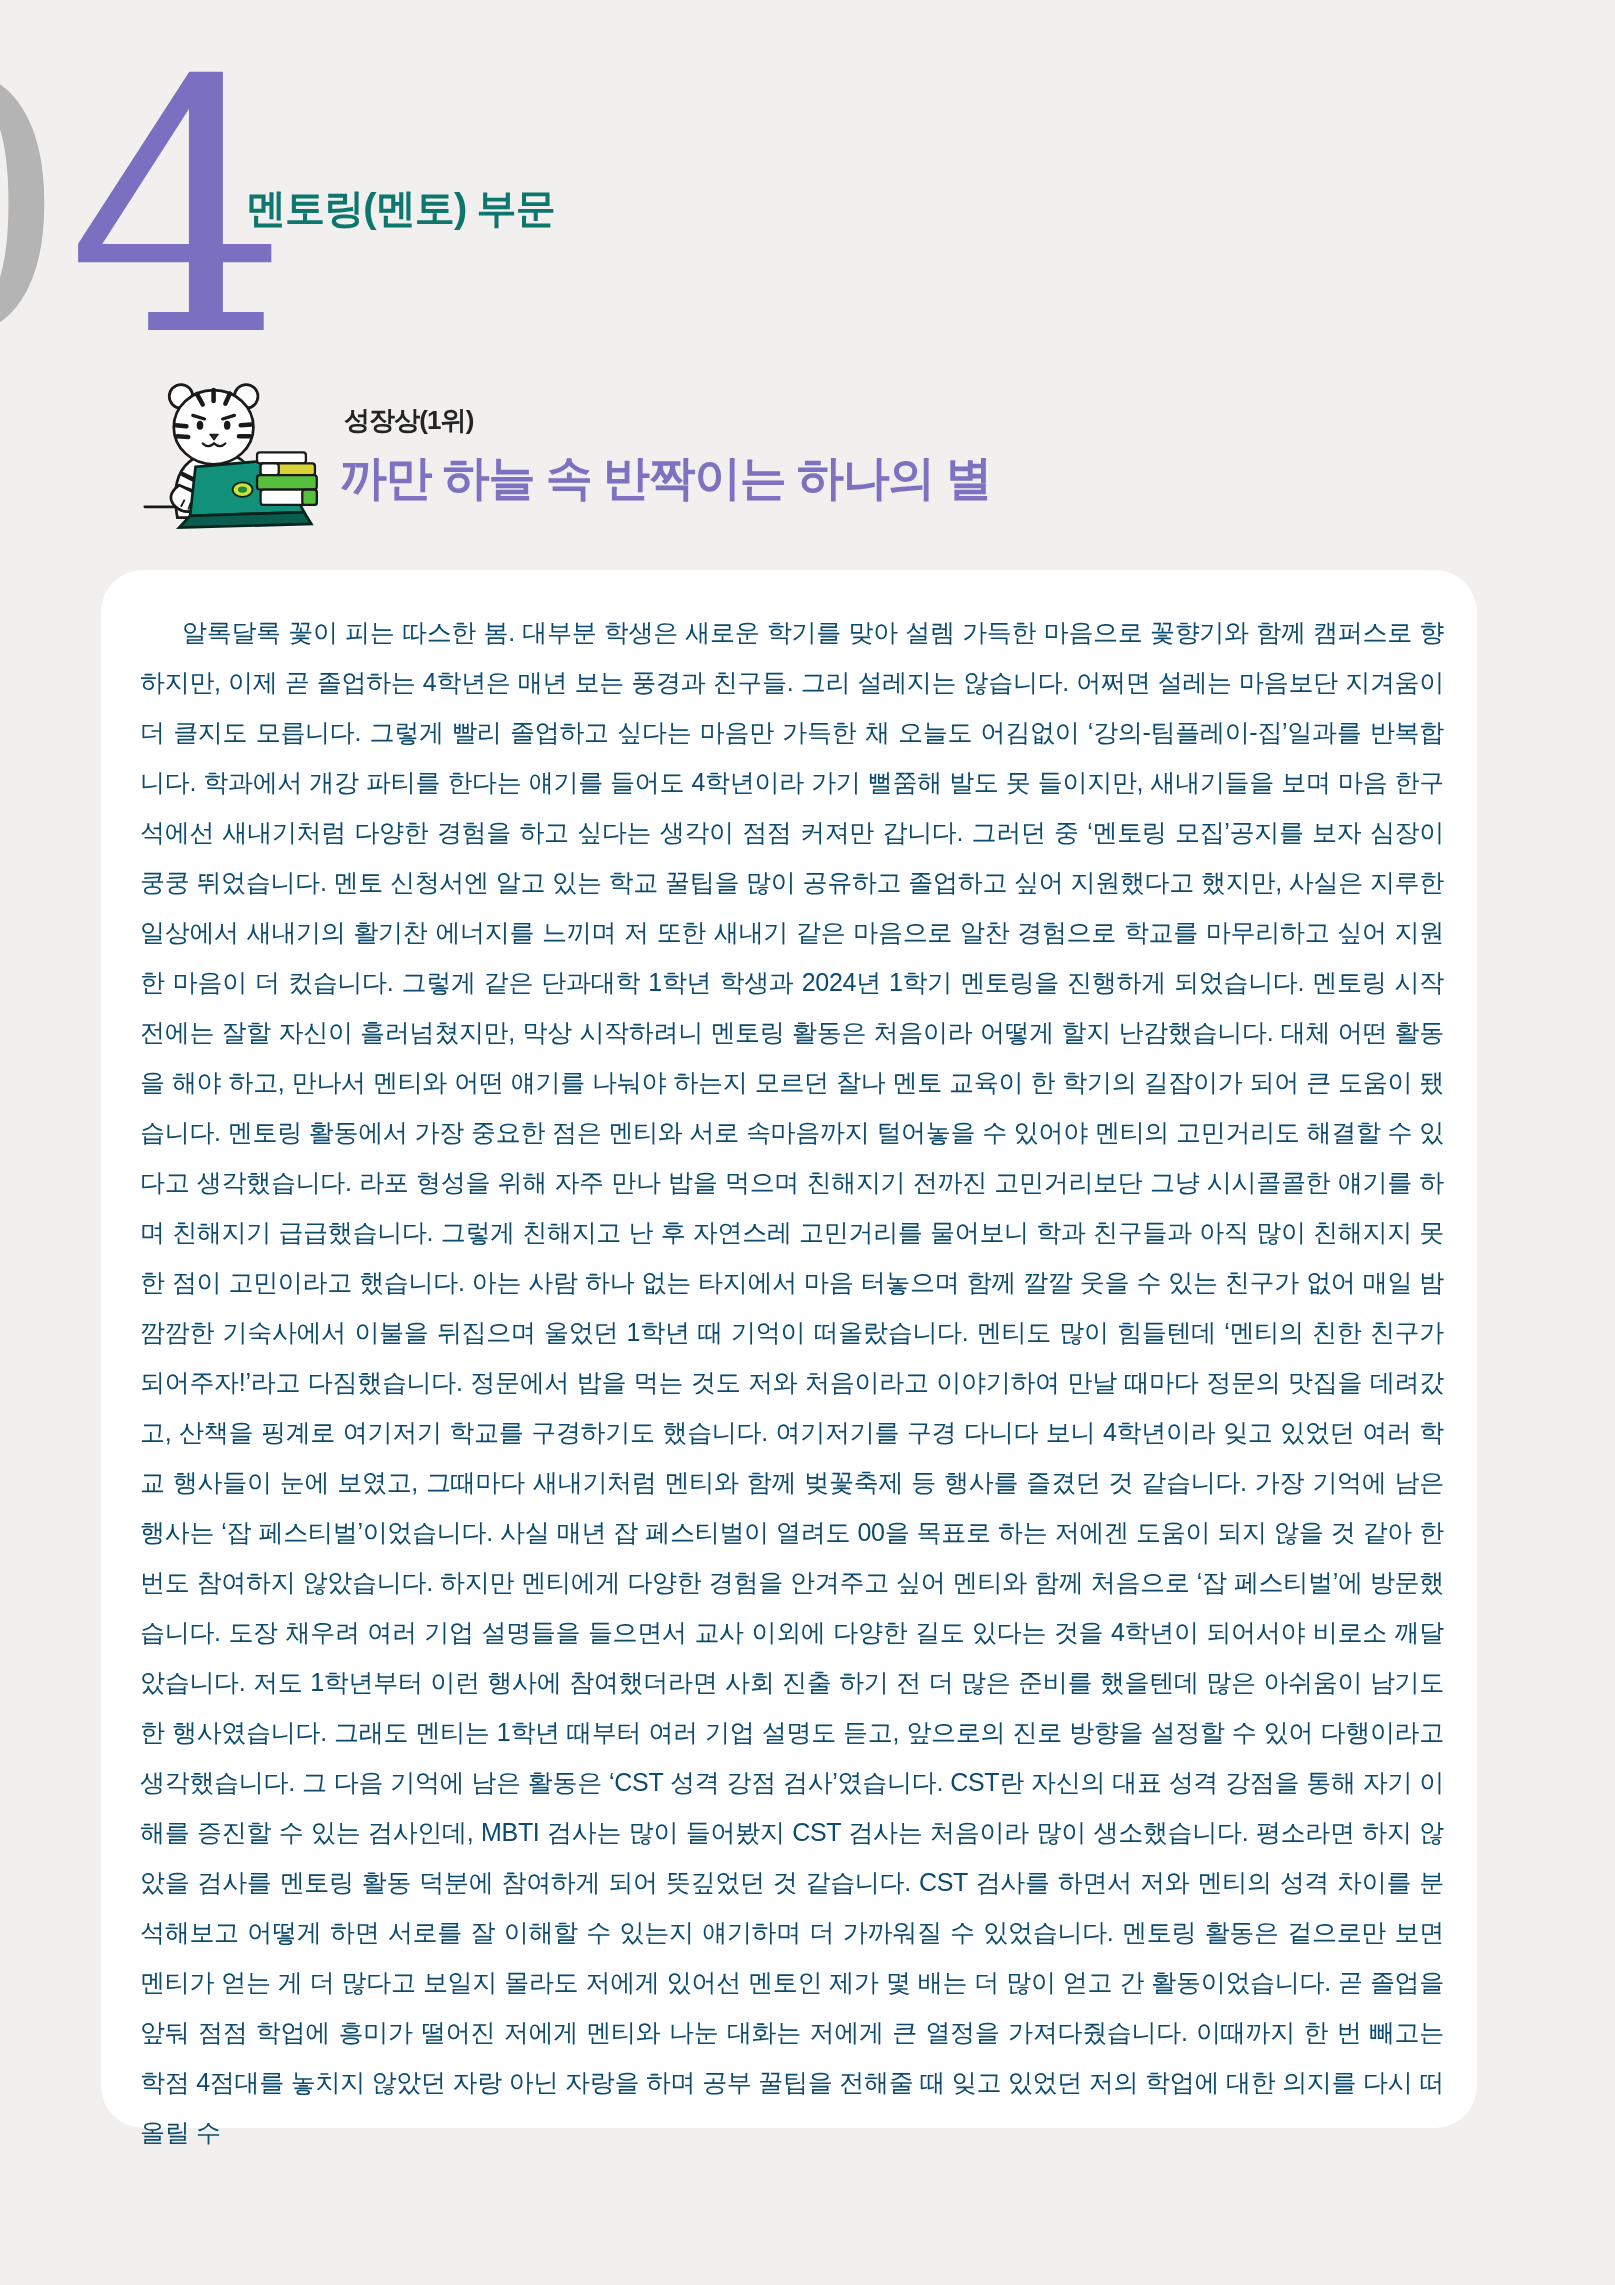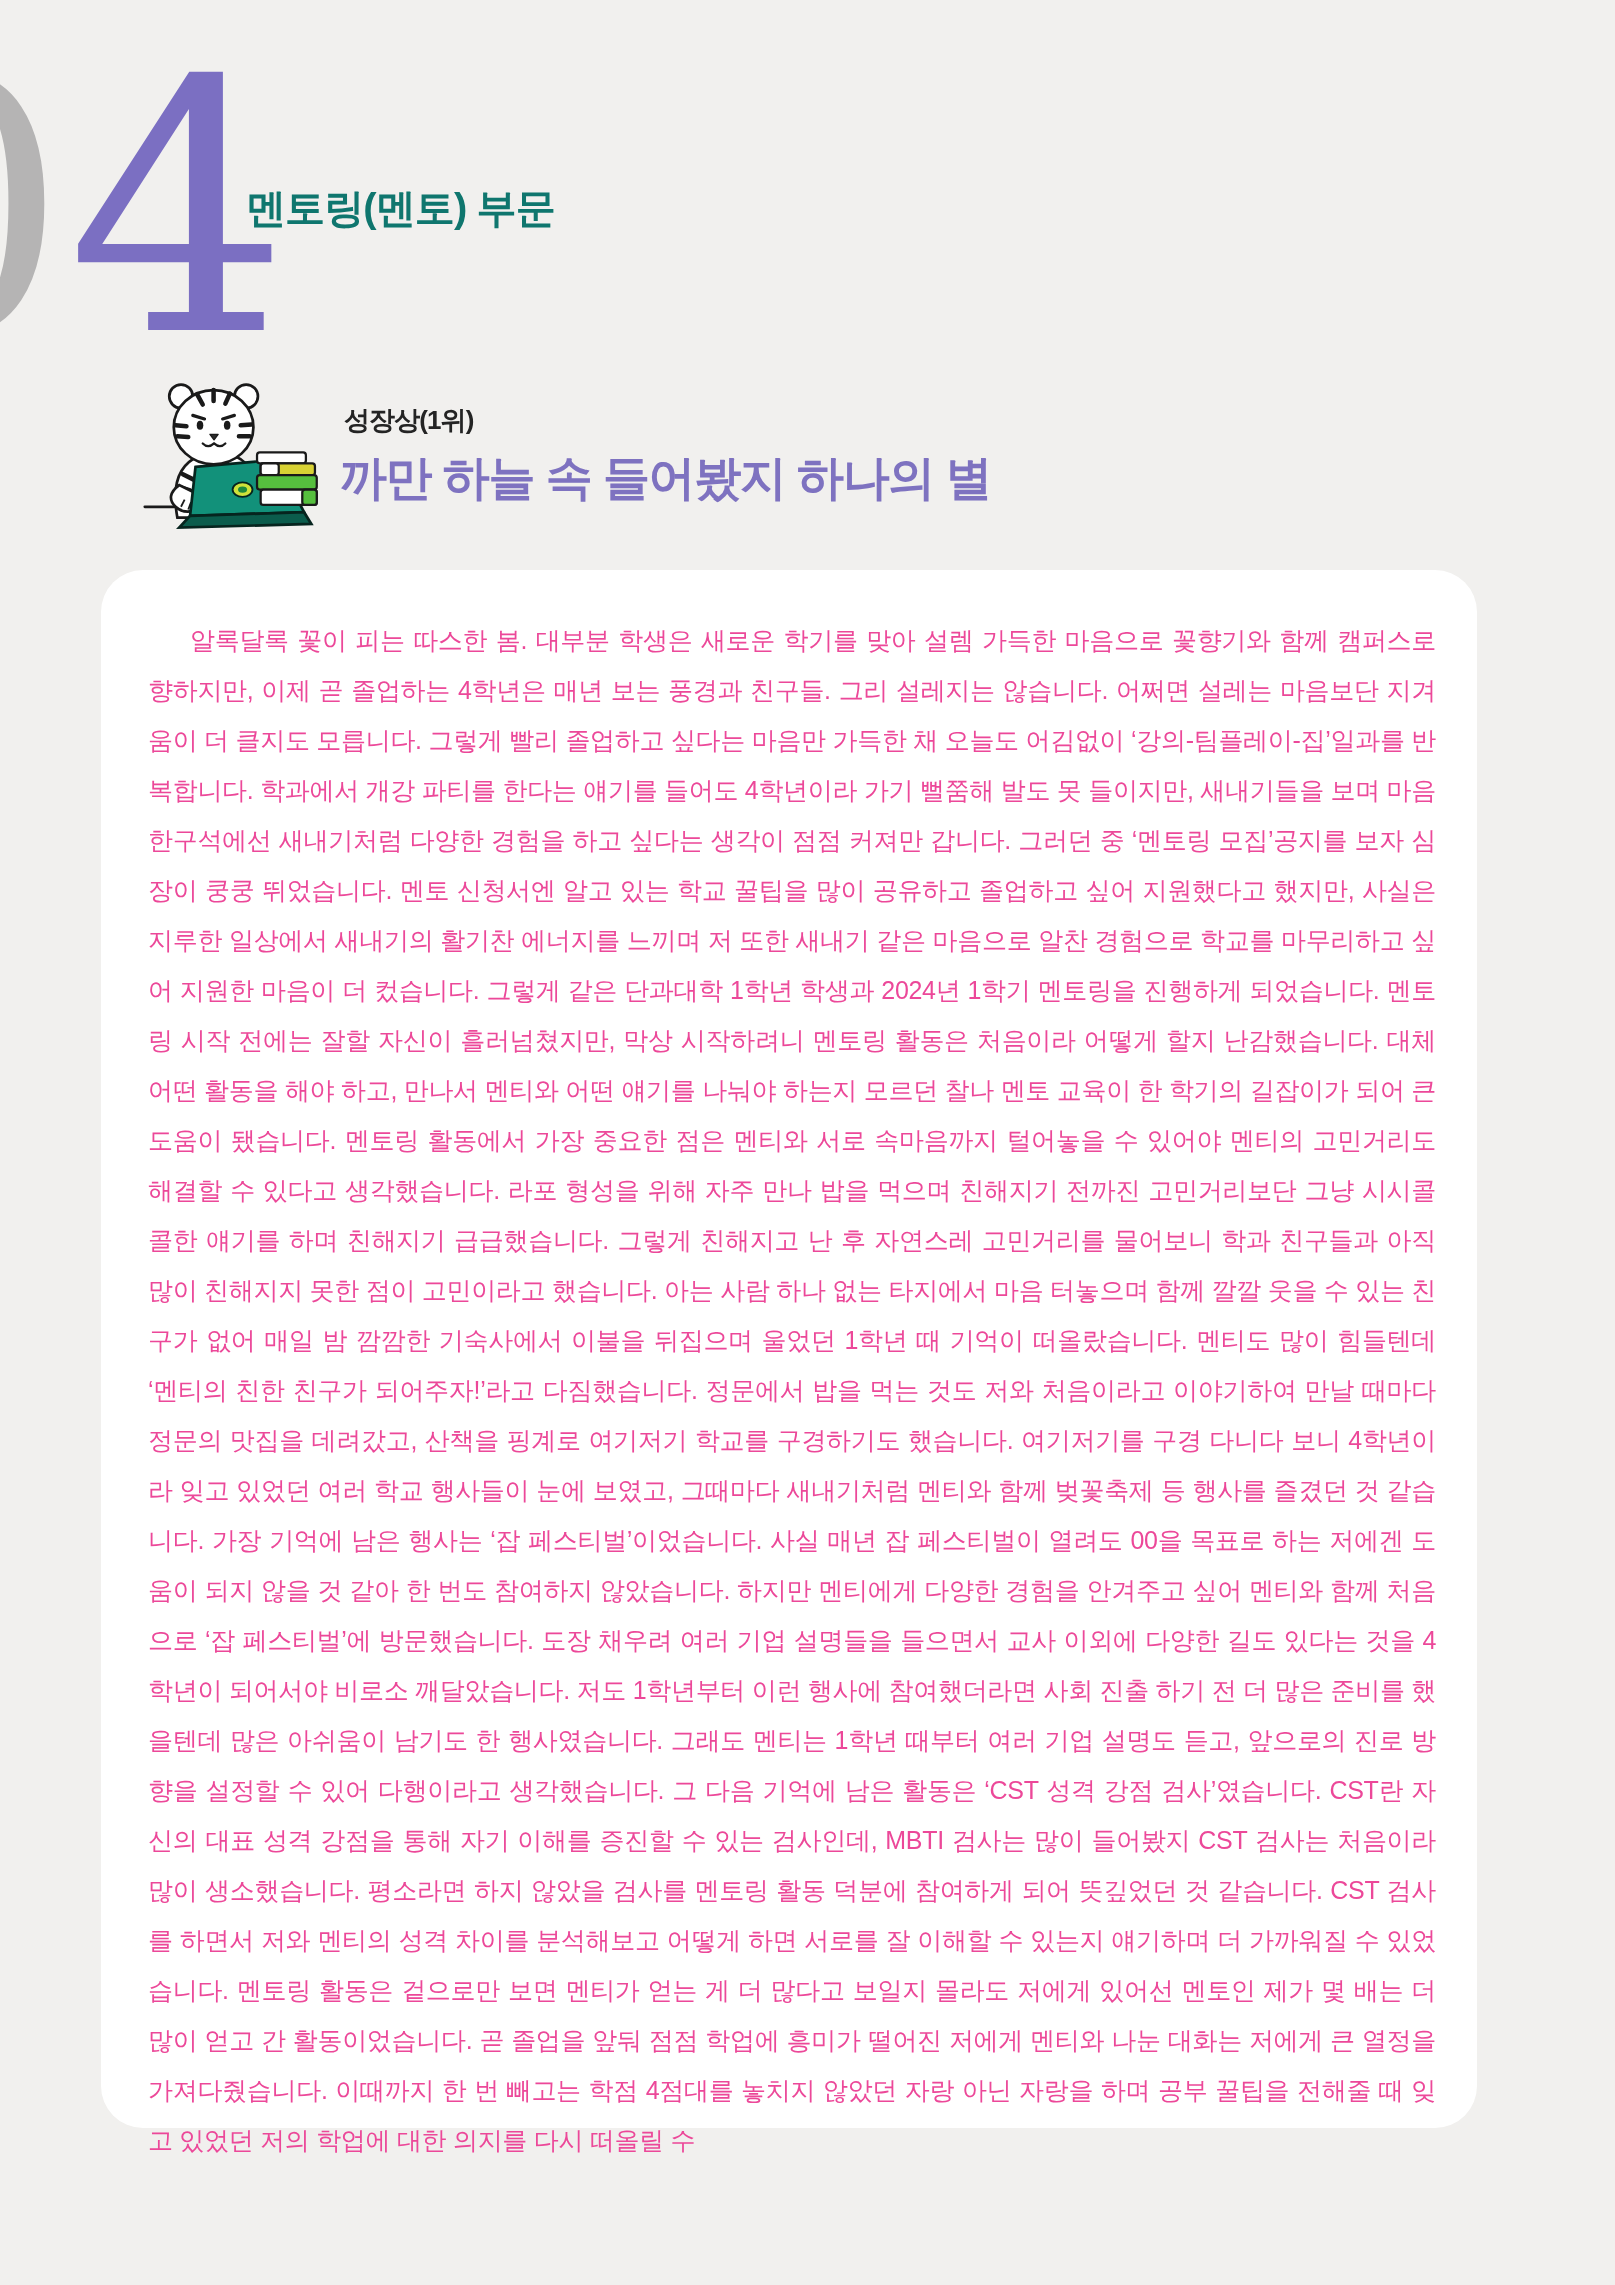--- a/index.html
+++ b/index.html
@@ -77,25 +77,25 @@
     left: 101px;
     top: 570px;
     width: 1376px;
     height: 1558px;
     background: #ffffff;
     border-radius: 42px;
     box-sizing: border-box;
     padding: 37px 33px 0 39px;
   }
   .essay-paragraph {
-    margin: 8px;
+    margin: 0;
     font-size: 25px;
     line-height: 50px;
     letter-spacing: -0.3px;
-    color: #ec4899;
+    color: #0c4a6e;
     text-align: justify;
     text-indent: 42px;
     word-break: normal;
     overflow-wrap: break-word;
   }
 </style>
 </head>
 <body>
 
 <div class="page">
@@ -146,20 +146,20 @@
       <ellipse cx="93" cy="50" rx="3.6" ry="5" fill="#1a1a1a"></ellipse>
 
       <path d="M74 60 h9 l-4.5 6 z" fill="#2b2b2b" stroke="#1a1a1a" stroke-width="1.5" stroke-linejoin="round"></path>
 
       <path d="M66 70 Q72 76 78.5 70 Q85 76 91 70" stroke="#1a1a1a" stroke-width="2.5" fill="none" stroke-linecap="round"></path>
     </svg>
   </div>
 
   <div class="award-label">성장상(1위)</div>
 
-  <div class="essay-title">까만 하늘 속 들어봤지 하나의 별</div>
+  <div class="essay-title">까만 하늘 속 반짝이는 하나의 별</div>
 
   <div class="essay-card">
     <p class="essay-paragraph">알록달록 꽃이 피는 따스한 봄. 대부분 학생은 새로운 학기를 맞아 설렘 가득한 마음으로 꽃향기와 함께 캠퍼스로 향하지만, 이제 곧 졸업하는 4학년은 매년 보는 풍경과 친구들. 그리 설레지는 않습니다. 어쩌면 설레는 마음보단 지겨움이 더 클지도 모릅니다. 그렇게 빨리 졸업하고 싶다는 마음만 가득한 채 오늘도 어김없이 ‘강의-팀플레이-집’일과를 반복합니다. 학과에서 개강 파티를 한다는 얘기를 들어도 4학년이라 가기 뻘쭘해 발도 못 들이지만, 새내기들을 보며 마음 한구석에선 새내기처럼 다양한 경험을 하고 싶다는 생각이 점점 커져만 갑니다. 그러던 중 ‘멘토링 모집’공지를 보자 심장이 쿵쿵 뛰었습니다. 멘토 신청서엔 알고 있는 학교 꿀팁을 많이 공유하고 졸업하고 싶어 지원했다고 했지만, 사실은 지루한 일상에서 새내기의 활기찬 에너지를 느끼며 저 또한 새내기 같은 마음으로 알찬 경험으로 학교를 마무리하고 싶어 지원한 마음이 더 컸습니다. 그렇게 같은 단과대학 1학년 학생과 2024년 1학기 멘토링을 진행하게 되었습니다. 멘토링 시작 전에는 잘할 자신이 흘러넘쳤지만, 막상 시작하려니 멘토링 활동은 처음이라 어떻게 할지 난감했습니다. 대체 어떤 활동을 해야 하고, 만나서 멘티와 어떤 얘기를 나눠야 하는지 모르던 찰나 멘토 교육이 한 학기의 길잡이가 되어 큰 도움이 됐습니다. 멘토링 활동에서 가장 중요한 점은 멘티와 서로 속마음까지 털어놓을 수 있어야 멘티의 고민거리도 해결할 수 있다고 생각했습니다. 라포 형성을 위해 자주 만나 밥을 먹으며 친해지기 전까진 고민거리보단 그냥 시시콜콜한 얘기를 하며 친해지기 급급했습니다. 그렇게 친해지고 난 후 자연스레 고민거리를 물어보니 학과 친구들과 아직 많이 친해지지 못한 점이 고민이라고 했습니다. 아는 사람 하나 없는 타지에서 마음 터놓으며 함께 깔깔 웃을 수 있는 친구가 없어 매일 밤 깜깜한 기숙사에서 이불을 뒤집으며 울었던 1학년 때 기억이 떠올랐습니다. 멘티도 많이 힘들텐데 ‘멘티의 친한 친구가 되어주자!’라고 다짐했습니다. 정문에서 밥을 먹는 것도 저와 처음이라고 이야기하여 만날 때마다 정문의 맛집을 데려갔고, 산책을 핑계로 여기저기 학교를 구경하기도 했습니다. 여기저기를 구경 다니다 보니 4학년이라 잊고 있었던 여러 학교 행사들이 눈에 보였고, 그때마다 새내기처럼 멘티와 함께 벚꽃축제 등 행사를 즐겼던 것 같습니다. 가장 기억에 남은 행사는 ‘잡 페스티벌’이었습니다. 사실 매년 잡 페스티벌이 열려도 00을 목표로 하는 저에겐 도움이 되지 않을 것 같아 한 번도 참여하지 않았습니다. 하지만 멘티에게 다양한 경험을 안겨주고 싶어 멘티와 함께 처음으로 ‘잡 페스티벌’에 방문했습니다. 도장 채우려 여러 기업 설명들을 들으면서 교사 이외에 다양한 길도 있다는 것을 4학년이 되어서야 비로소 깨달았습니다. 저도 1학년부터 이런 행사에 참여했더라면 사회 진출 하기 전 더 많은 준비를 했을텐데 많은 아쉬움이 남기도 한 행사였습니다. 그래도 멘티는 1학년 때부터 여러 기업 설명도 듣고, 앞으로의 진로 방향을 설정할 수 있어 다행이라고 생각했습니다. 그 다음 기억에 남은 활동은 ‘CST 성격 강점 검사’였습니다. CST란 자신의 대표 성격 강점을 통해 자기 이해를 증진할 수 있는 검사인데, MBTI 검사는 많이 들어봤지 CST 검사는 처음이라 많이 생소했습니다. 평소라면 하지 않았을 검사를 멘토링 활동 덕분에 참여하게 되어 뜻깊었던 것 같습니다. CST 검사를 하면서 저와 멘티의 성격 차이를 분석해보고 어떻게 하면 서로를 잘 이해할 수 있는지 얘기하며 더 가까워질 수 있었습니다. 멘토링 활동은 겉으로만 보면 멘티가 얻는 게 더 많다고 보일지 몰라도 저에게 있어선 멘토인 제가 몇 배는 더 많이 얻고 간 활동이었습니다. 곧 졸업을 앞둬 점점 학업에 흥미가 떨어진 저에게 멘티와 나눈 대화는 저에게 큰 열정을 가져다줬습니다. 이때까지 한 번 빼고는 학점 4점대를 놓치지 않았던 자랑 아닌 자랑을 하며 공부 꿀팁을 전해줄 때 잊고 있었던 저의 학업에 대한 의지를 다시 떠올릴 수</p>
   </div>
 
 </div>
 
 
 </body></html>

